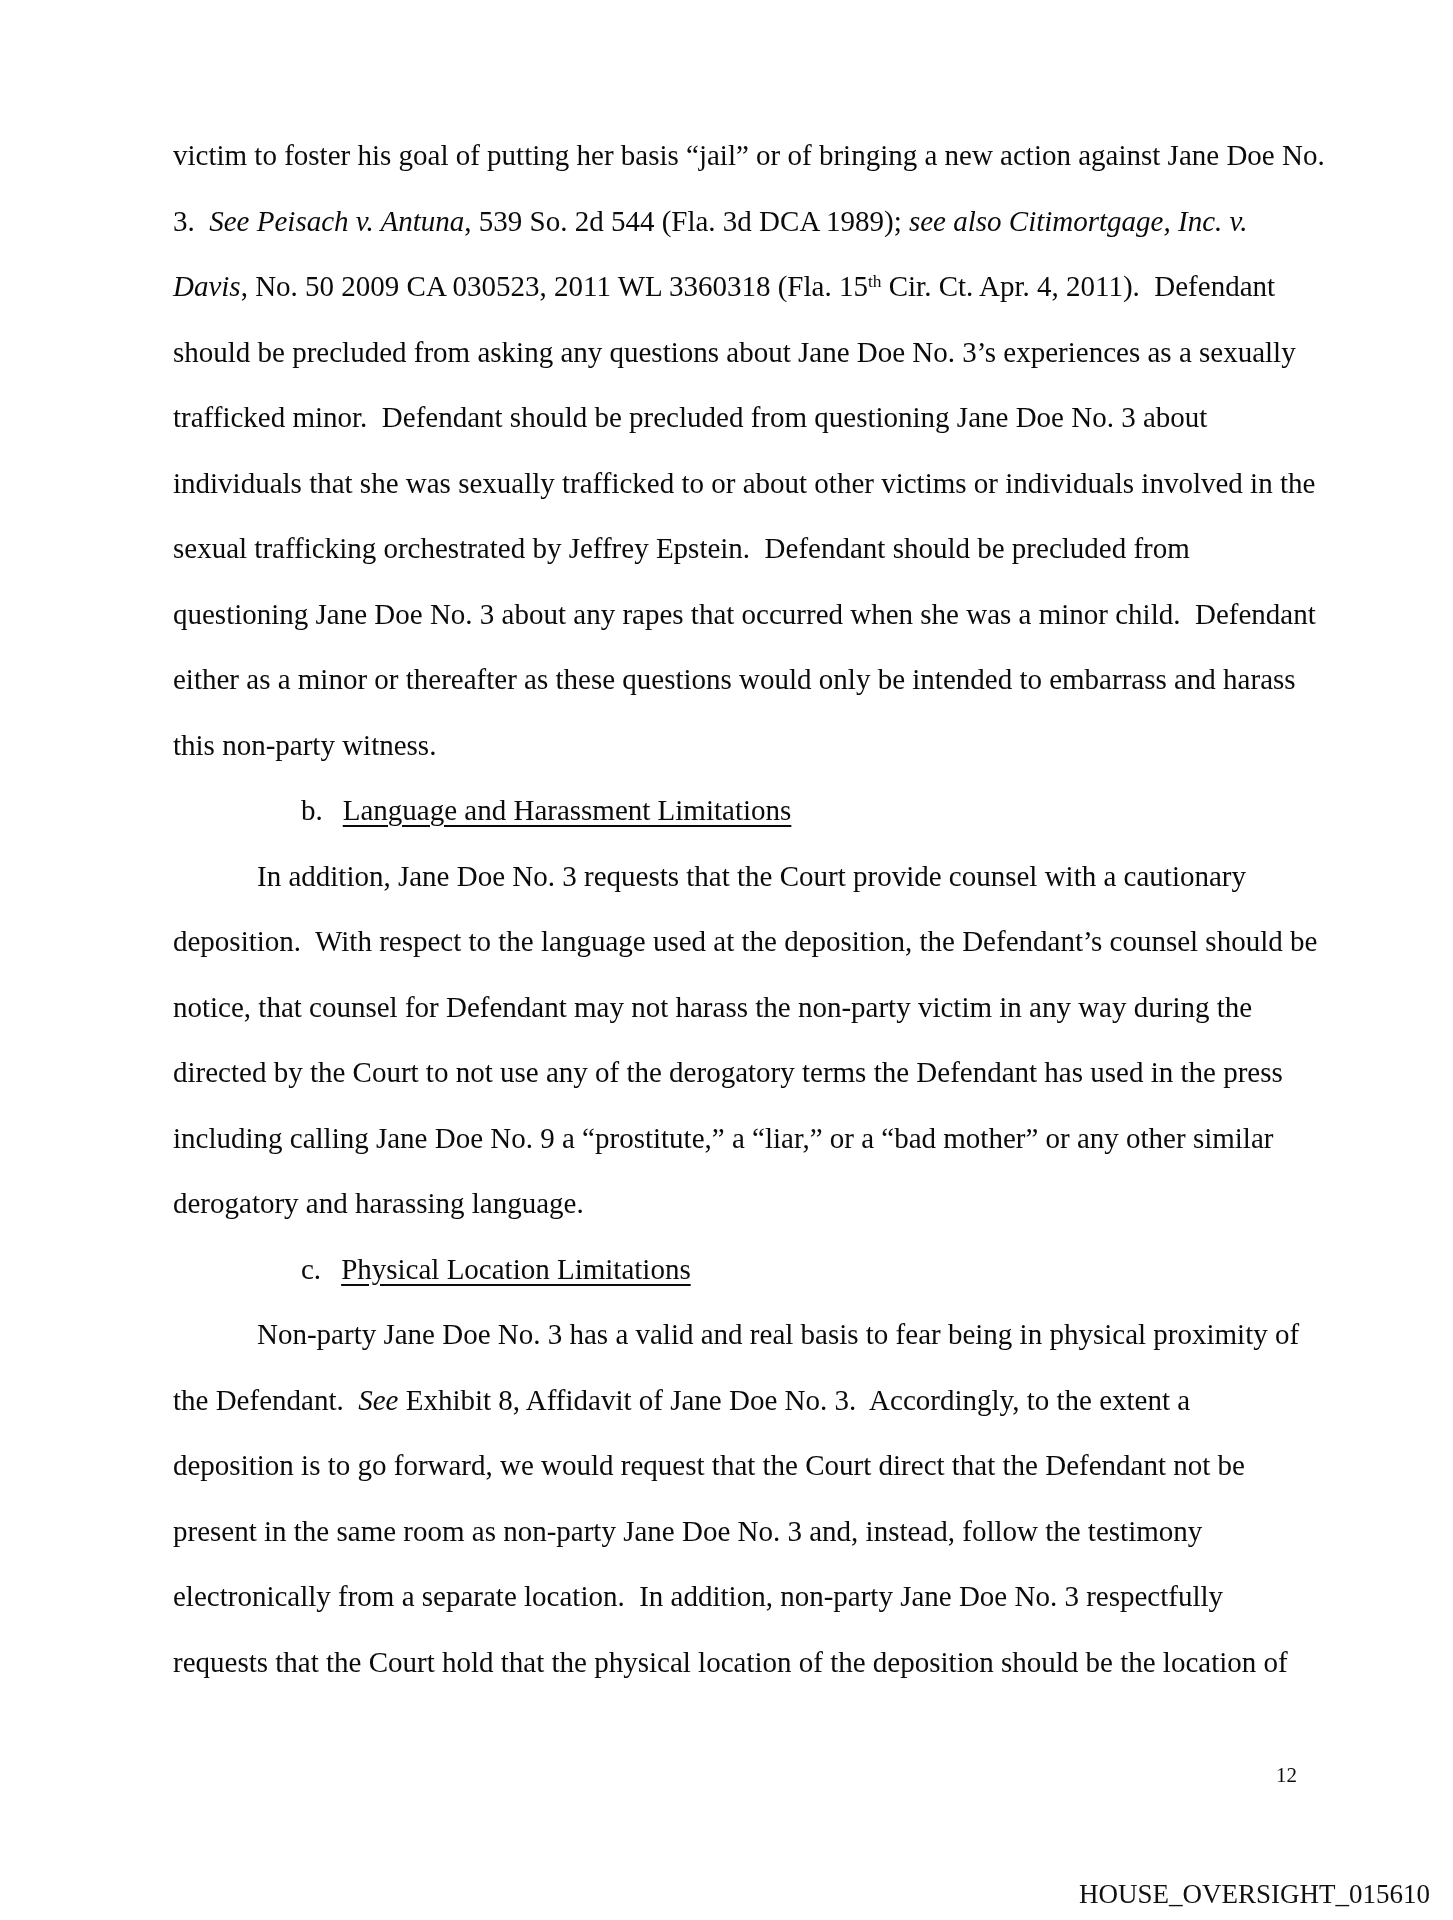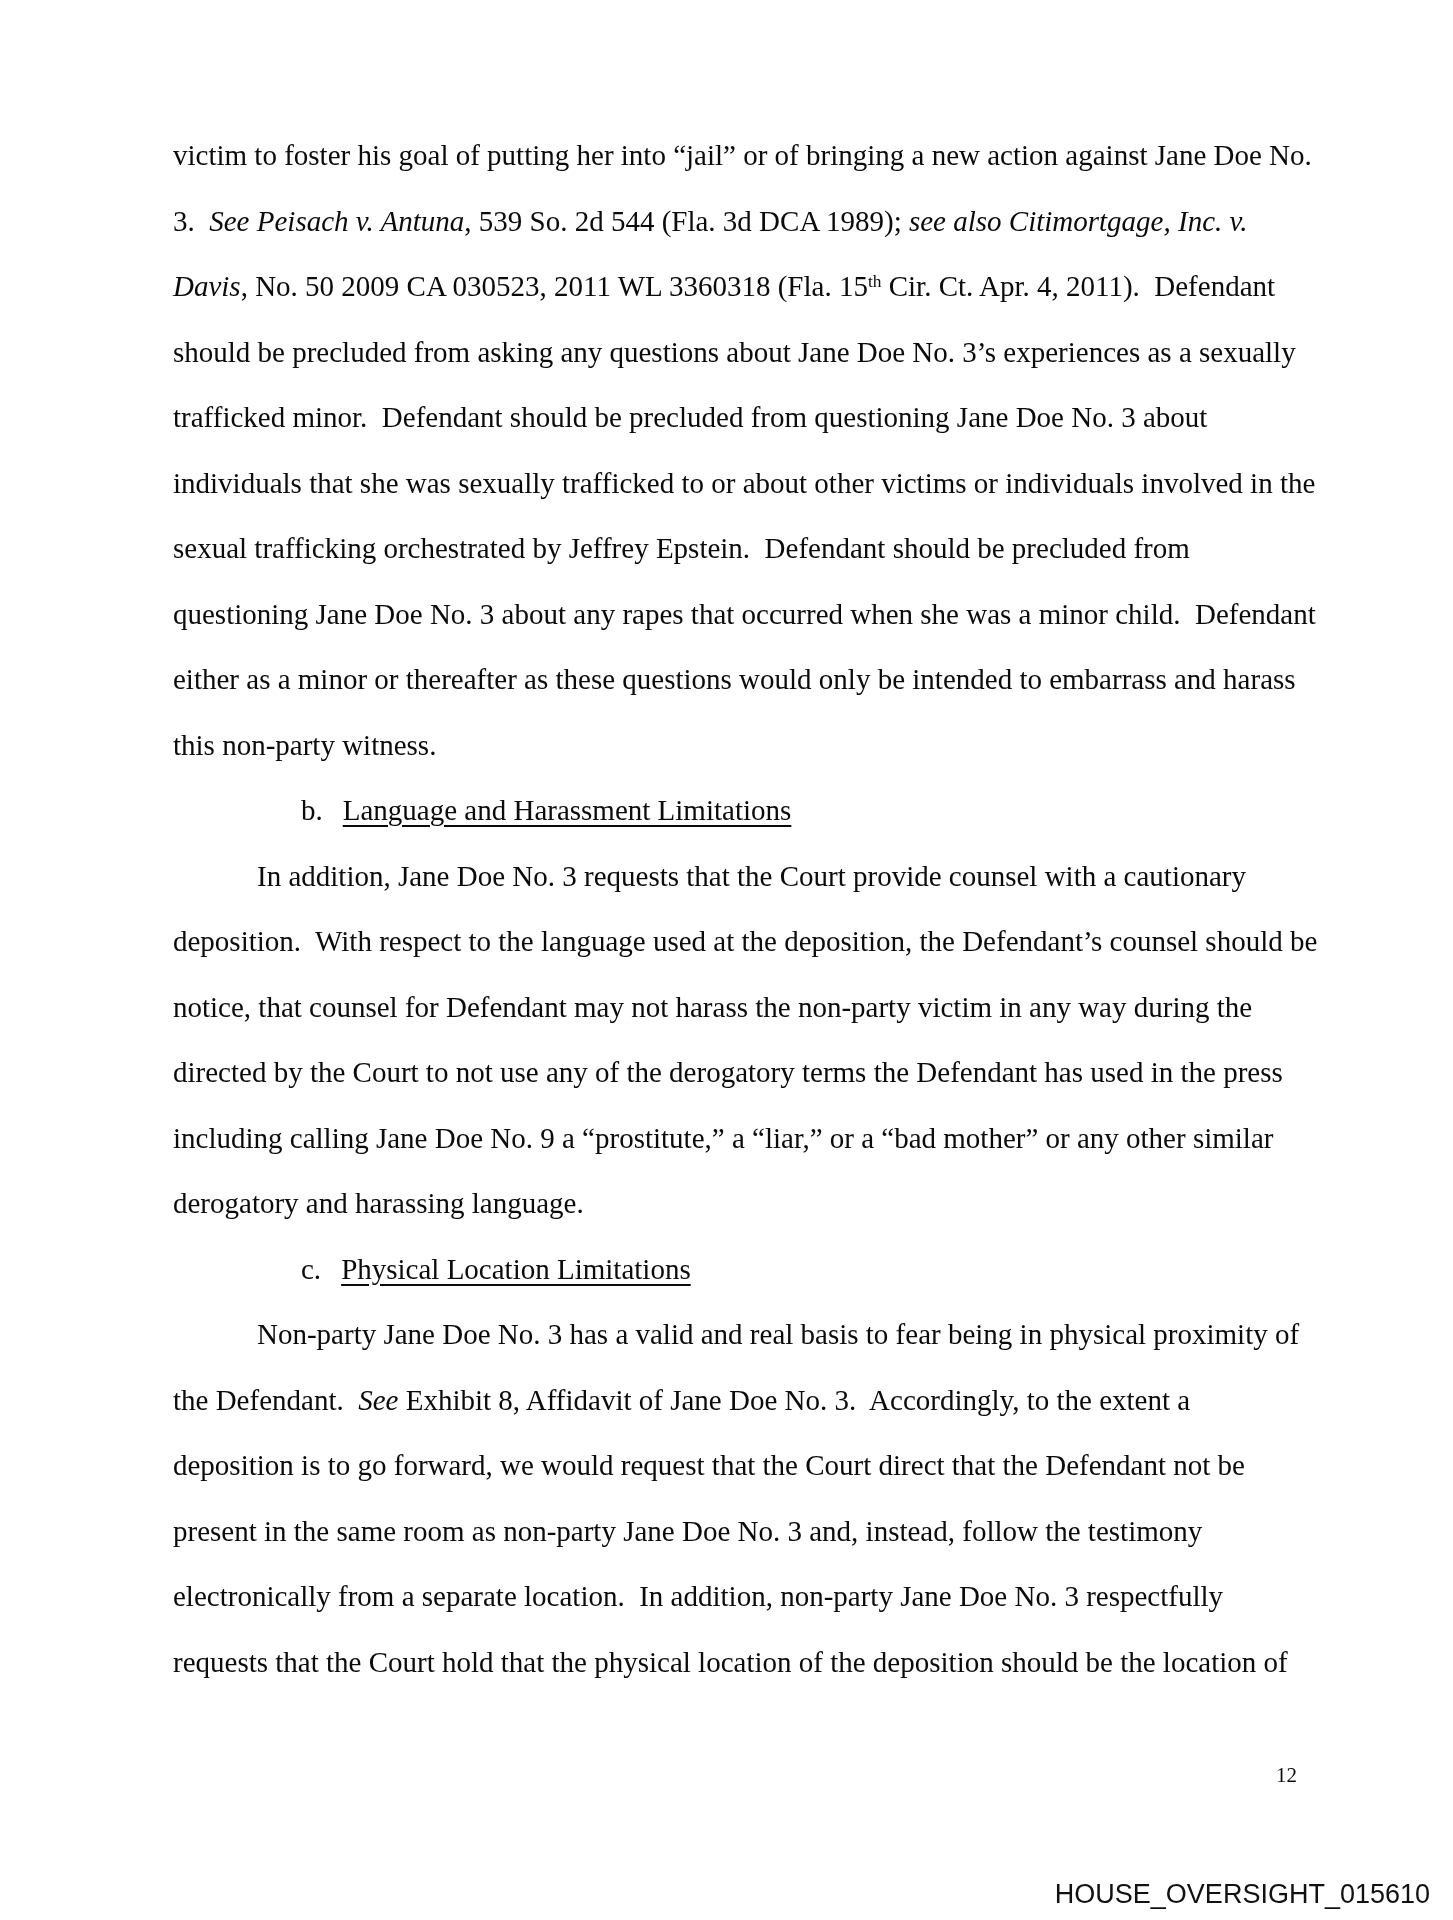--- a/index.html
+++ b/index.html
@@ -57,32 +57,32 @@
     width: 1124px;
     top: 1743px;
     text-align: right;
     font-size: 21px;
     line-height: 65.5px;
   }
   .bates-stamp {
     position: absolute;
     right: 23px;
     top: 1878px;
-    font-family: Liberation Sans, sans-serif;
+    font-family: Liberation Serif, serif;
     font-size: 27px;
     line-height: 32px;
     color: #111111;
   }
 </style>
 </head>
 <body>
 
 <div class="page">
   <div class="doc-body" id="doc-body">
-      <div class="line"><span>victim to foster his goal of putting her into “jail” or of bringing a new action against Jane Doe No.</span></div>
+      <div class="line"><span>victim to foster his goal of putting her basis “jail” or of bringing a new action against Jane Doe No.</span></div>
       <div class="line"><span>3.  </span><em class="ital">See Peisach v. Antuna</em><span>, 539 So. 2d 544 (Fla. 3d DCA 1989); </span><em class="ital">see also Citimortgage, Inc. v.</em></div>
       <div class="line"><em class="ital">Davis</em><span>, No. 50 2009 CA 030523, 2011 WL 3360318 (Fla. 15</span><sup class="sup">th</sup><span> Cir. Ct. Apr. 4, 2011).  Defendant</span></div>
       <div class="line"><span>should be precluded from asking any questions about Jane Doe No. 3’s experiences as a sexually</span></div>
       <div class="line"><span>trafficked minor.  Defendant should be precluded from questioning Jane Doe No. 3 about</span></div>
       <div class="line"><span>individuals that she was sexually trafficked to or about other victims or individuals involved in the</span></div>
       <div class="line"><span>sexual trafficking orchestrated by Jeffrey Epstein.  Defendant should be precluded from</span></div>
       <div class="line"><span>questioning Jane Doe No. 3 about any rapes that occurred when she was a minor child.  Defendant</span></div>
       <div class="line"><span>either as a minor or thereafter as these questions would only be intended to embarrass and harass</span></div>
       <div class="line"><span>this non-party witness.</span></div>
       <div class="line heading"><span class="h-label">b.</span><span class="h-gap"></span><span class="h-title">Language and Harassment Limitations</span></div>

